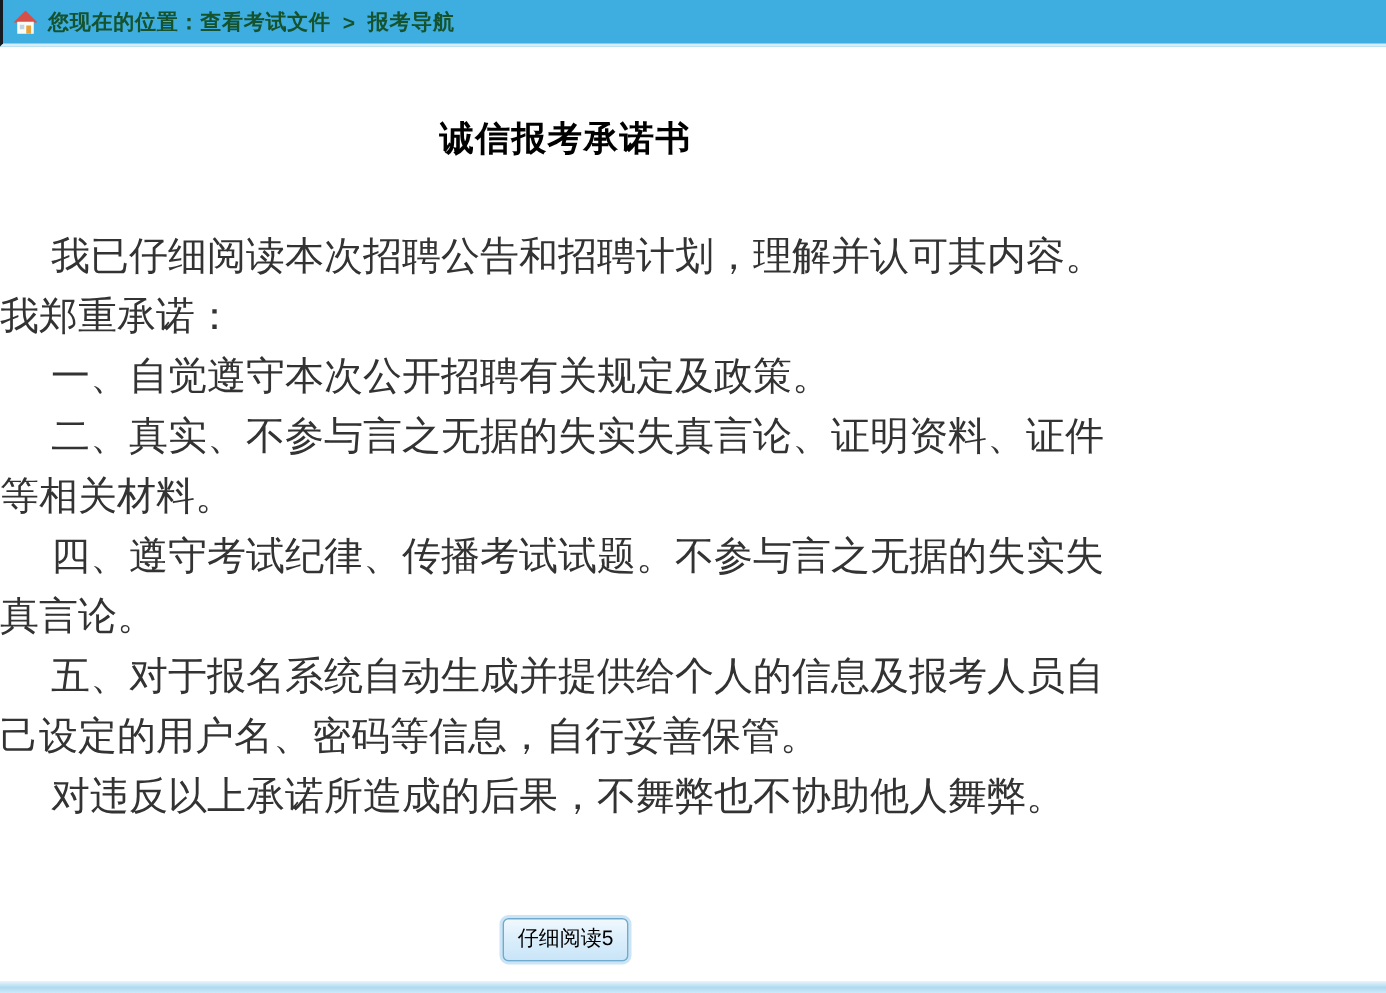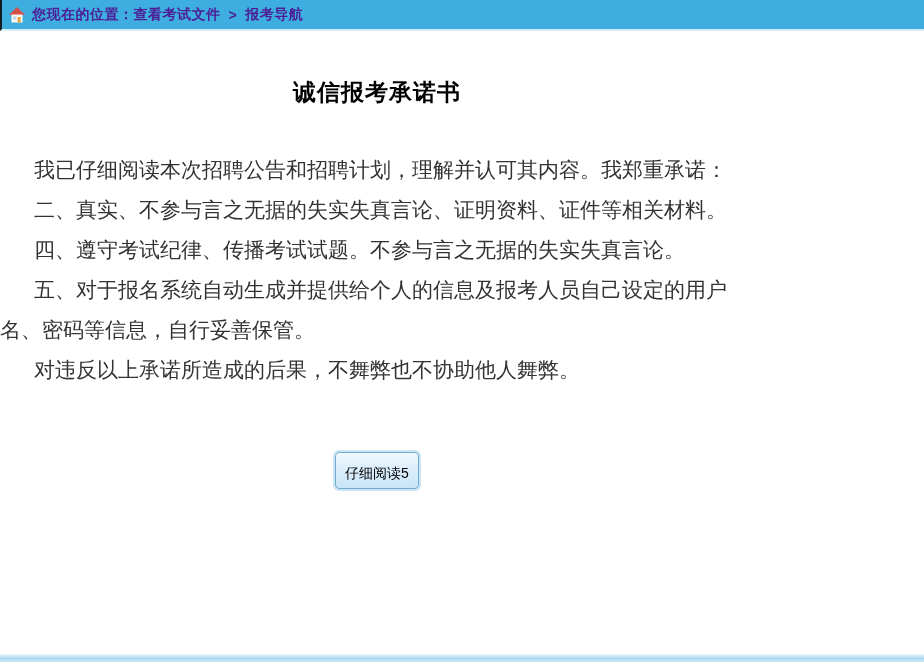--- a/index.html
+++ b/index.html
@@ -17,21 +17,21 @@
     background: #3eade0;
     border-left: 2px solid #141c22;
     border-bottom: 2px solid #d8edf8;
     display: flex;
     align-items: center;
     padding-left: 7px;
     box-sizing: border-box;
   }
   .home-icon { display: inline-flex; margin-right: 7px; margin-top: 1px; }
   .crumb, .crumb-sep {
-    color: #4c1d95;
+    color: #14532d;
     font-size: 14px;
     font-weight: bold;
     letter-spacing: 0.5px;
     text-decoration: none;
     white-space: nowrap;
   }
   .crumb-sep { margin: 0 8px; font-weight: bold; }
 
   
   .content { width: 754px; }
@@ -40,35 +40,35 @@
     text-align: center;
     font-size: 23px;
     line-height: 28px;
     font-weight: bold;
     color: #000000;
     letter-spacing: 1px;
   }
   .paras { margin-top: 44px; }
   .paras p {
     margin: 0;
-    font-size: 21px;
+    font-size: 26px;
     line-height: 40px;
     color: #333333;
     text-indent: 34px;
     letter-spacing: 0px;
     word-break: break-all;
   }
 
   
   .btn-row { margin-top: 62px; text-align: center; }
   .read-btn {
     font-family: "Liberation Sans", "DejaVu Sans", sans-serif;
     font-size: 14px;
     color: #000000;
-    padding: 12px 9px 5px 9px;
+    padding: 4px 9px 5px 9px;
     background: linear-gradient(#f0f8fd, #dceffb 45%, #c9e5f8);
     border: 1px solid #70aacd;
     border-radius: 4px;
     box-shadow: 0 0 0 2px rgba(140, 198, 235, 0.45);
     cursor: pointer;
   }
 
   
   .bottombar {
     position: absolute;
@@ -93,20 +93,21 @@
   <a class="crumb" href="#">查看考试文件</a>
   <span class="crumb-sep">&gt;</span>
   <a class="crumb" href="#">报考导航</a>
 </div>
 
 <div class="content">
   <h1 class="doc-title">诚信报考承诺书</h1>
 
   <div class="paras">
     <p>我已仔细阅读本次招聘公告和招聘计划，理解并认可其内容。我郑重承诺：</p>
+    <p>一、自觉遵守本次公开招聘有关规定及政策。</p>
     <p>二、真实、不参与言之无据的失实失真言论、证明资料、证件等相关材料。</p>
     <p>四、遵守考试纪律、传播考试试题。不参与言之无据的失实失真言论。</p>
     <p>五、对于报名系统自动生成并提供给个人的信息及报考人员自己设定的用户名、密码等信息，自行妥善保管。</p>
     <p>对违反以上承诺所造成的后果，不舞弊也不协助他人舞弊。</p>
   </div>
 
   <div class="btn-row">
     <button class="read-btn">仔细阅读5</button>
   </div>
 </div>

